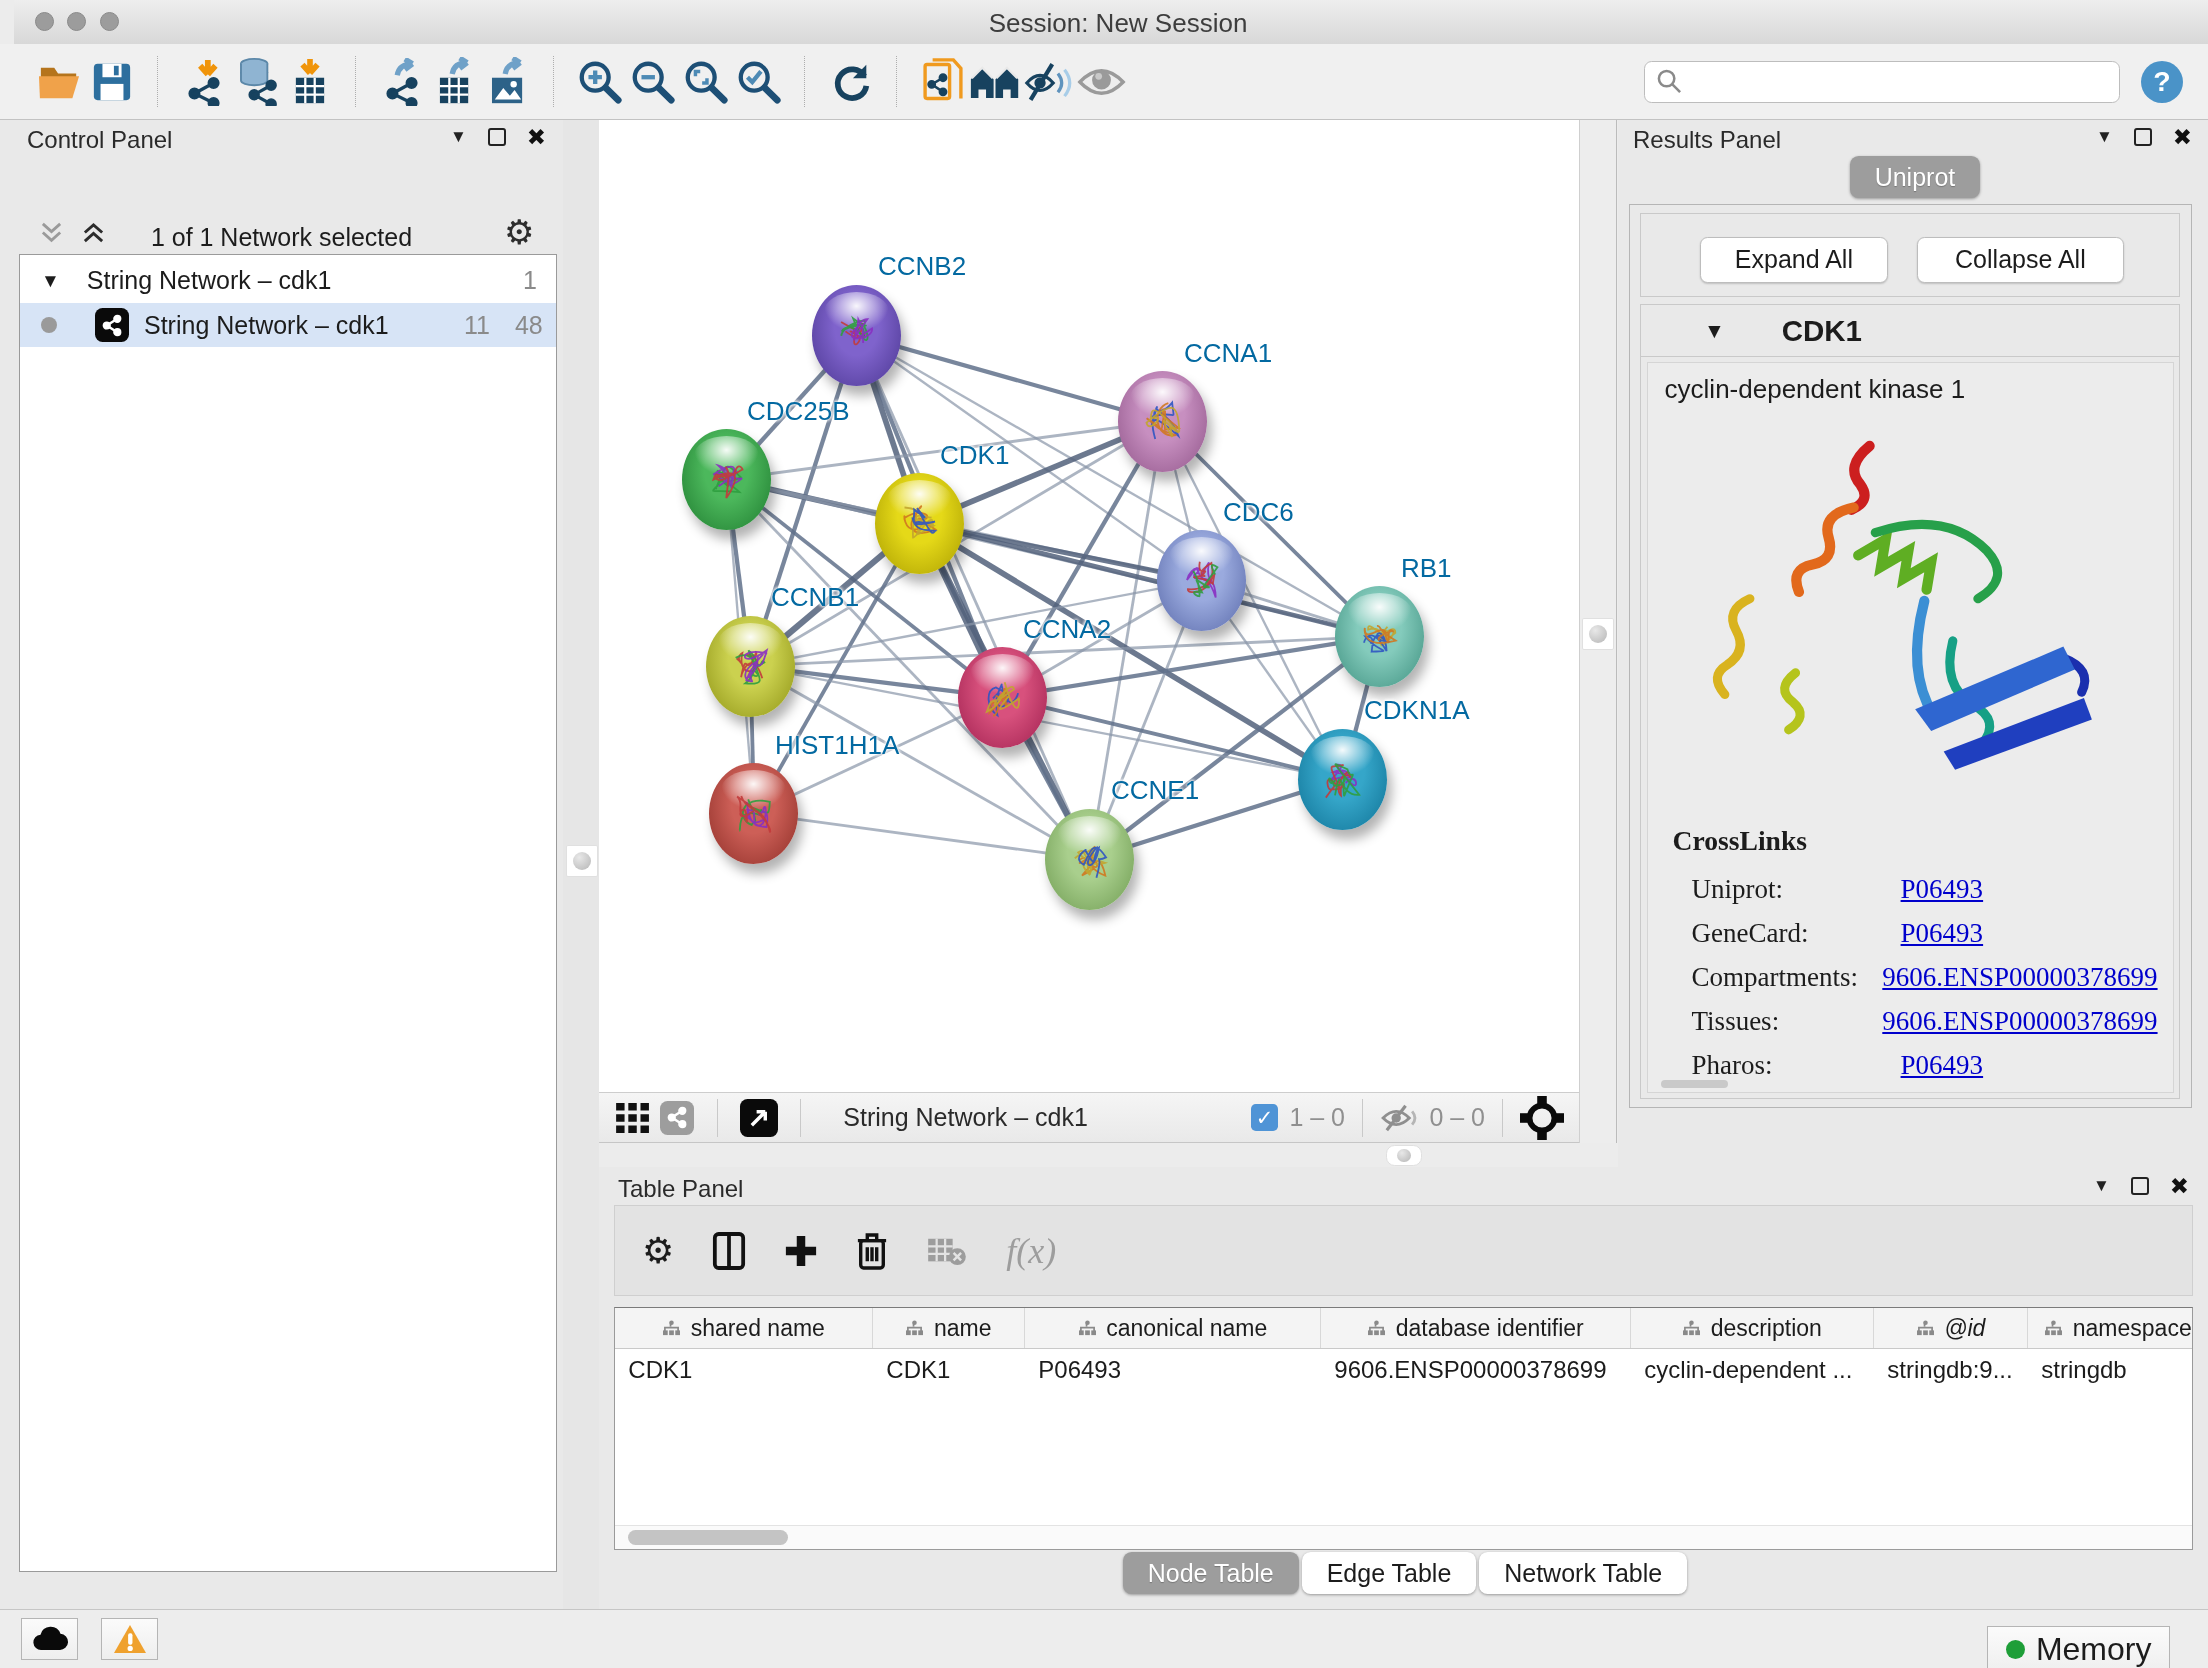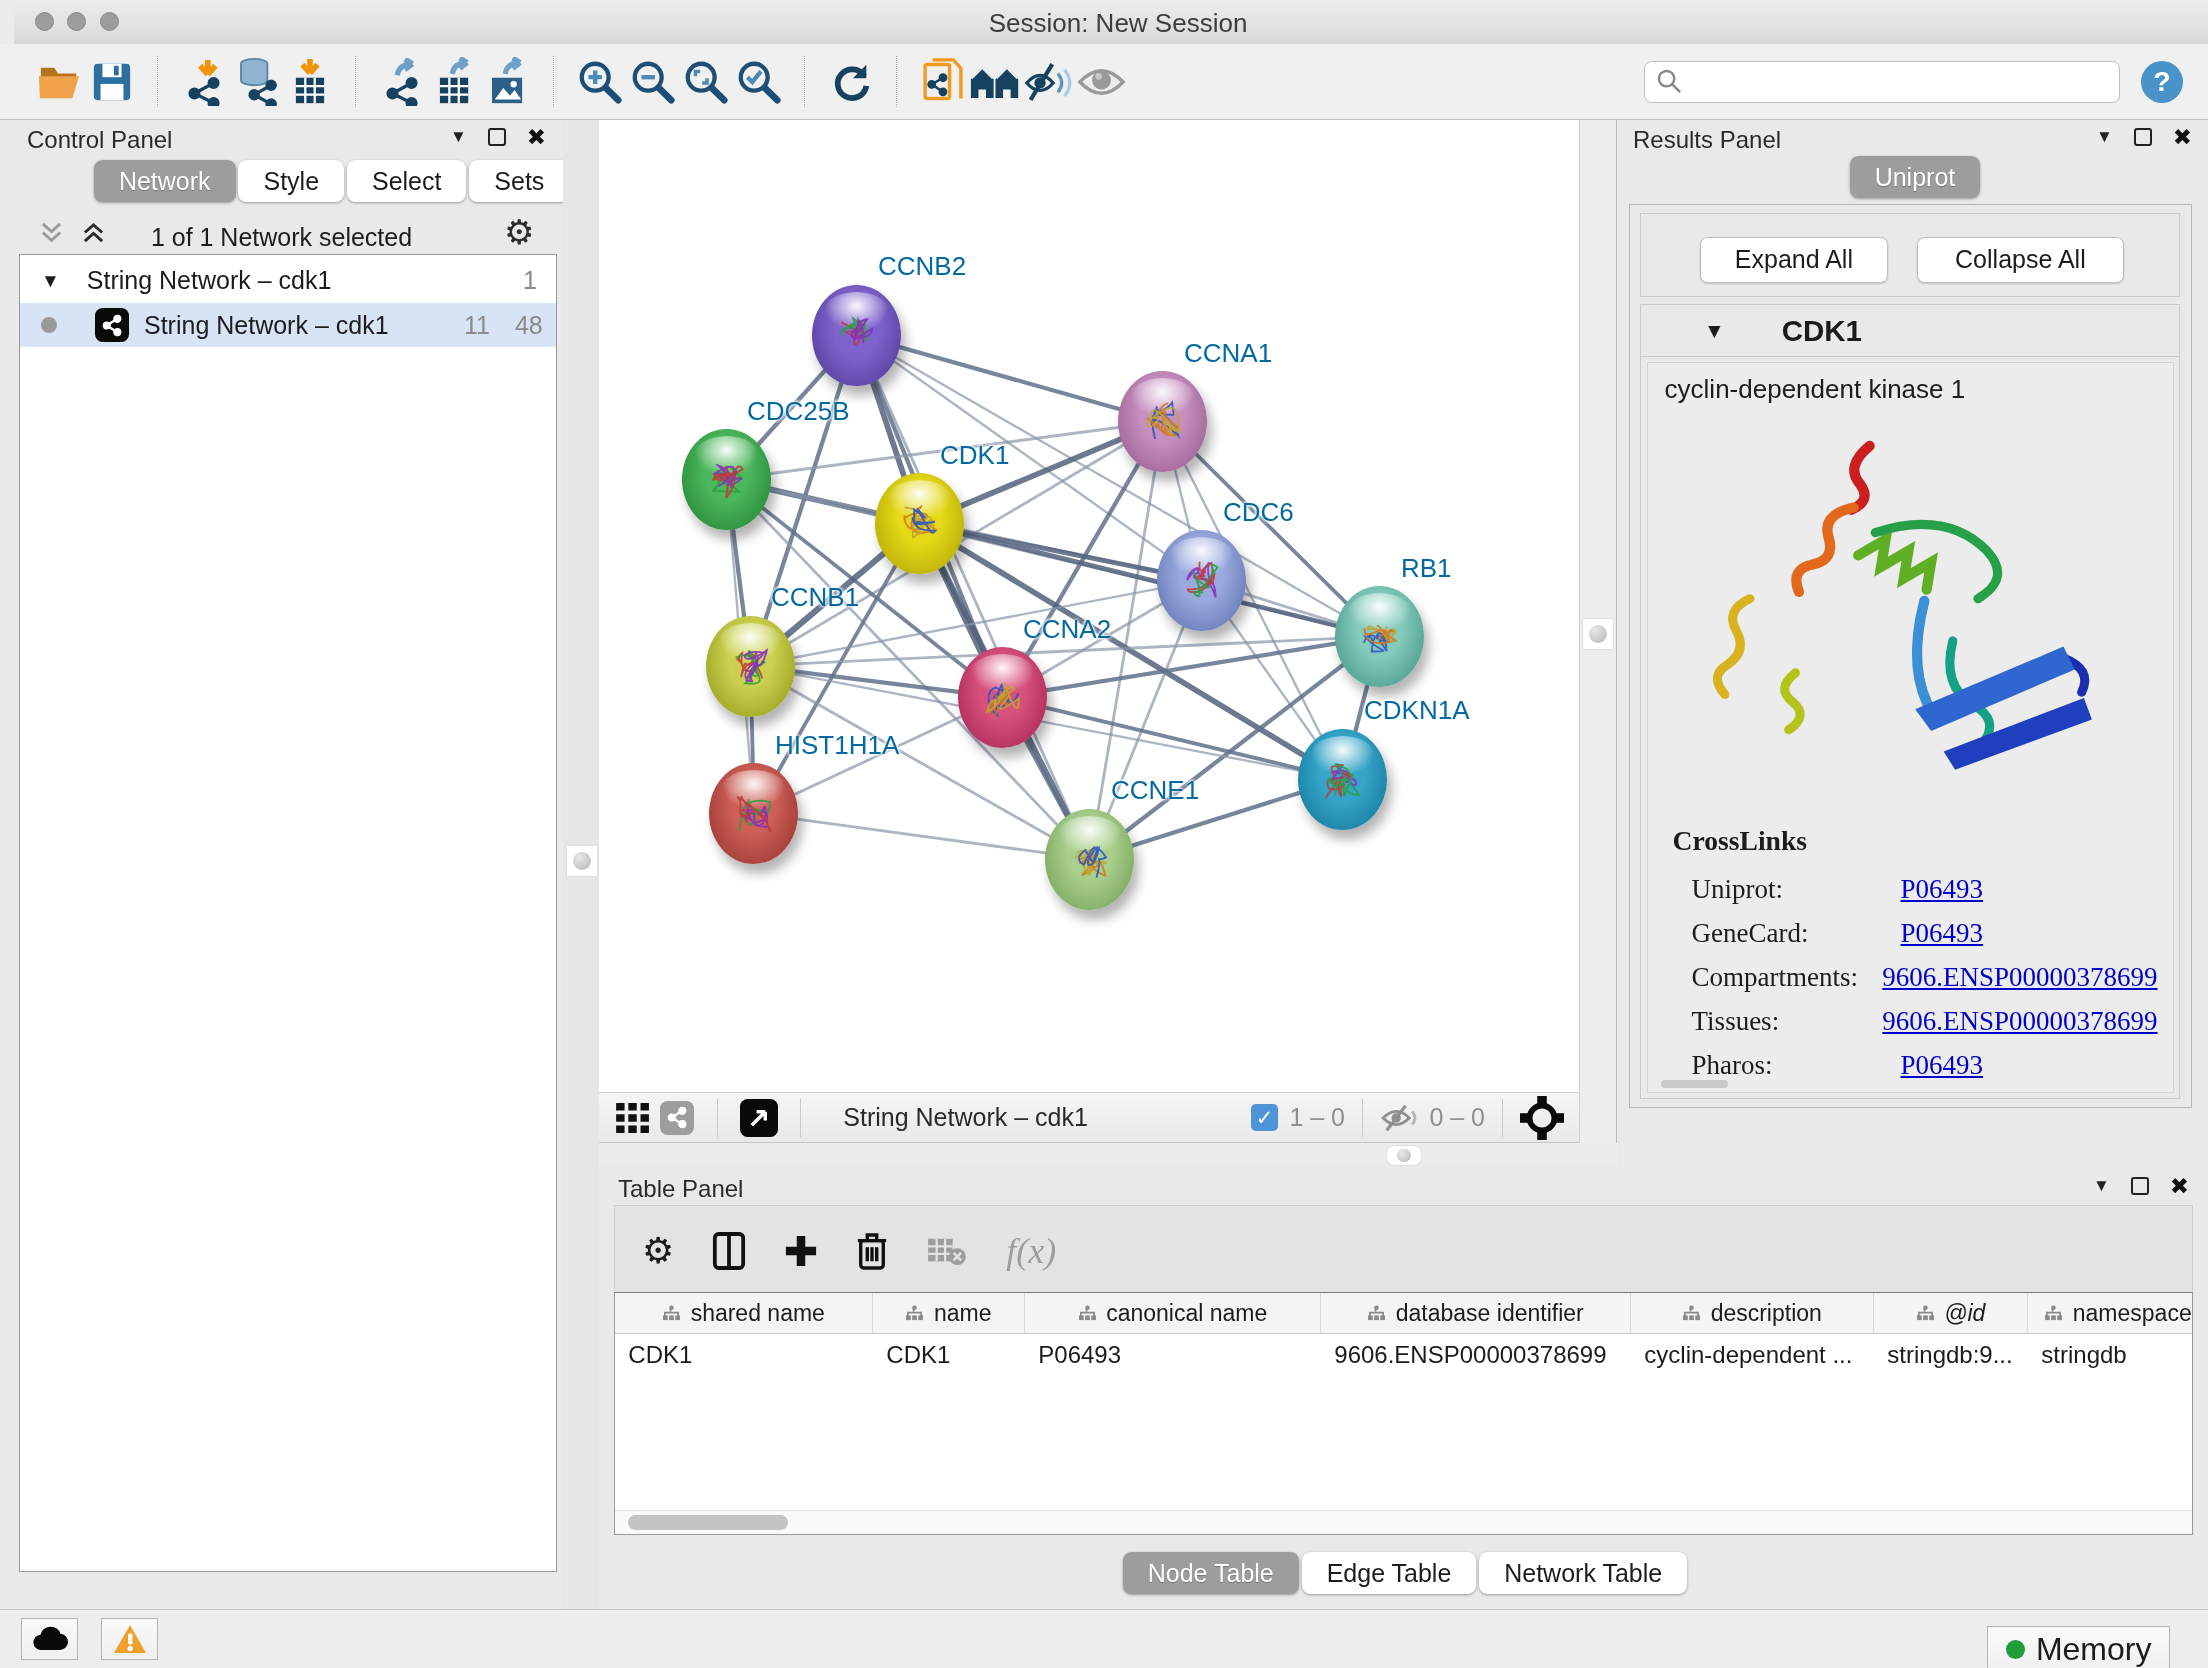--- a/index.html
+++ b/index.html
@@ -93,21 +93,21 @@
   .xl-title{position:absolute;left:25px;top:462px;font-size:27.6px;font-weight:bold;}
   .xl-rows{position:absolute;left:44px;top:504px;width:466px;}
   .xl-row{display:flex;height:44px;align-items:center;font-size:27px;}
   .xl-row .lbl{width:209px;}
   .xl-row a{color:#0000cc;text-decoration:underline;}
   .rp-thumb{position:absolute;left:13.3px;bottom:3.8px;width:67px;height:8.6px;border-radius:4.8px;background:#c9c9c9;}
   
   .table-panel{position:absolute;left:599px;top:1167px;width:1609px;height:442px;background:#e9e9e9;}
   .tp-toolbar{position:absolute;left:15px;top:38px;width:1579px;height:91px;background:#e3e3e3;
     border:1px solid #cfcfcf;display:flex;align-items:center;box-sizing:border-box;padding-left:27px;gap:38px;}
-  .tp-table{position:absolute;left:15px;top:125px;width:1579px;height:243px;background:#fff;
+  .tp-table{position:absolute;left:15px;top:140px;width:1579px;height:243px;background:#fff;
     border:1px solid #9a9a9a;border-top:1.9px solid #7a7a7a;overflow:hidden;box-sizing:border-box;}
   .thead{display:flex;height:40px;background:#f4f4f4;border-bottom:1px solid #c9c9c9;}
   .th{display:flex;align-items:center;justify-content:center;gap:9.5px;font-size:23px;
     border-right:1px solid #d8d8d8;box-sizing:border-box;flex:0 0 auto;}
   .trow{display:flex;height:42px;}
   .td{display:flex;align-items:center;font-size:24px;padding-left:13.3px;box-sizing:border-box;flex:0 0 auto;
     white-space:nowrap;overflow:hidden;}
   .tp-scroll{position:absolute;left:0;bottom:0;width:100%;height:23px;background:#fafafa;border-top:1px solid #e3e3e3;}
   .tp-thumb{position:absolute;left:13.3px;top:3.8px;width:160px;height:15px;border-radius:7.6px;background:#c4c4c4;}
   .tp-tabs{position:absolute;left:0;top:385px;width:100%;display:flex;justify-content:center;}
@@ -291,26 +291,20 @@
     <div class="helpbtn">?</div>
   </div>
 
   <div class="control-panel">
     <div style="position:absolute;left:27px;top:5.7px" class="panel-head-title">Control Panel</div>
     <div class="winbtns" style="right:17px">
       <span class="wb-col">▼</span>
       <span class="wb-sq"></span>
       <span class="wb-x">✖</span>
     </div>
-    <div class="cp-tabs">
-        <div class="tabbtn active">Network</div>
-        <div class="tabbtn">Style</div>
-        <div class="tabbtn">Select</div>
-        <div class="tabbtn">Sets</div>
-      </div>
     <div class="cp-status">
       <svg class="chev" style="left:38px" width="27" height="25" viewBox="0 0 28 26">
           <path d="M5 3l9 8 9-8M5 12l9 8 9-8" stroke="#9a9a9a" stroke-width="3" fill="none"></path>
         </svg>
       <svg class="chev" style="left:80px" width="27" height="25" viewBox="0 0 28 26">
           <path d="M5 12l9-8 9 8M5 21l9-8 9 8" stroke="#2b2b2b" stroke-width="3" fill="none"></path>
         </svg>
       <div class="cp-status-text">1 of 1 Network selected</div>
       <span class="gear" style="right:28.5px">⚙</span>
     </div>

